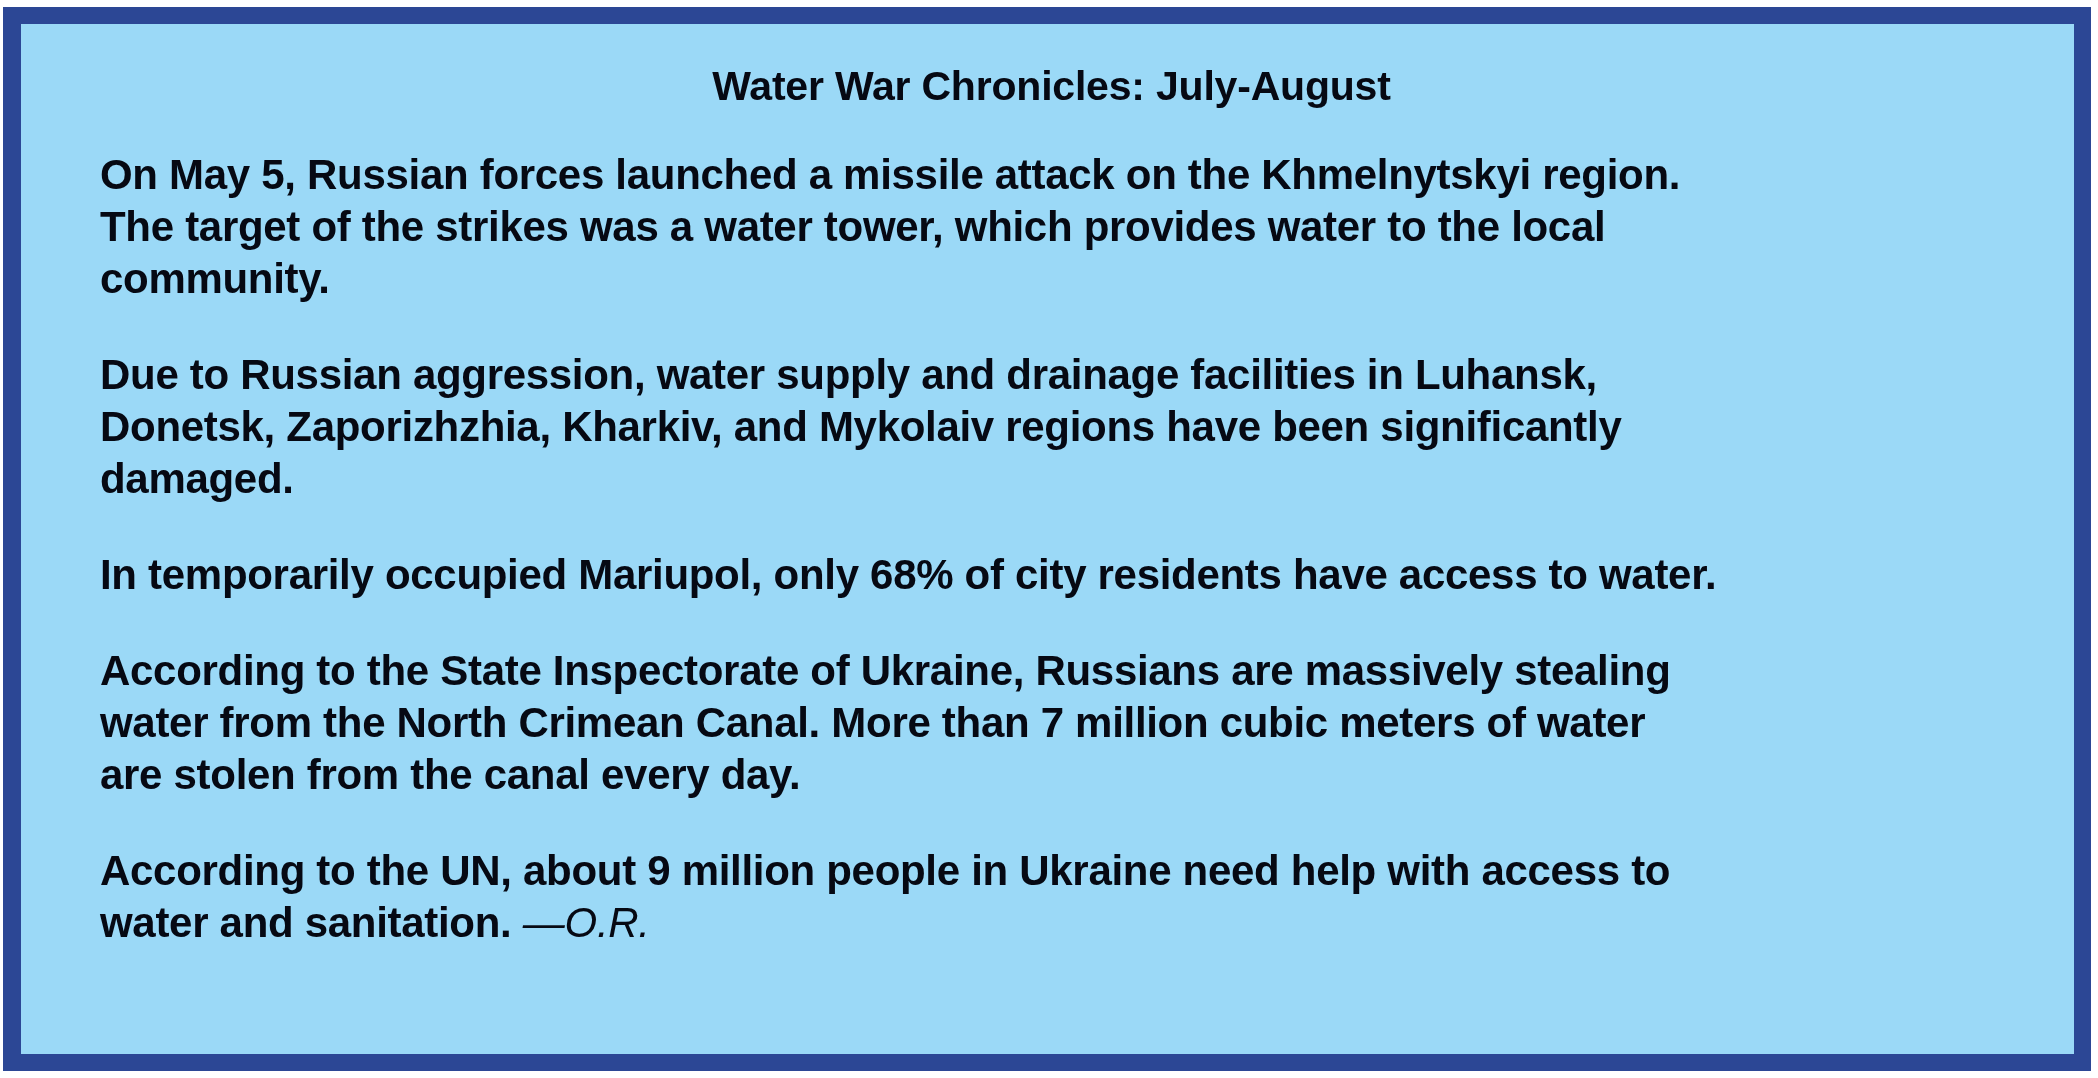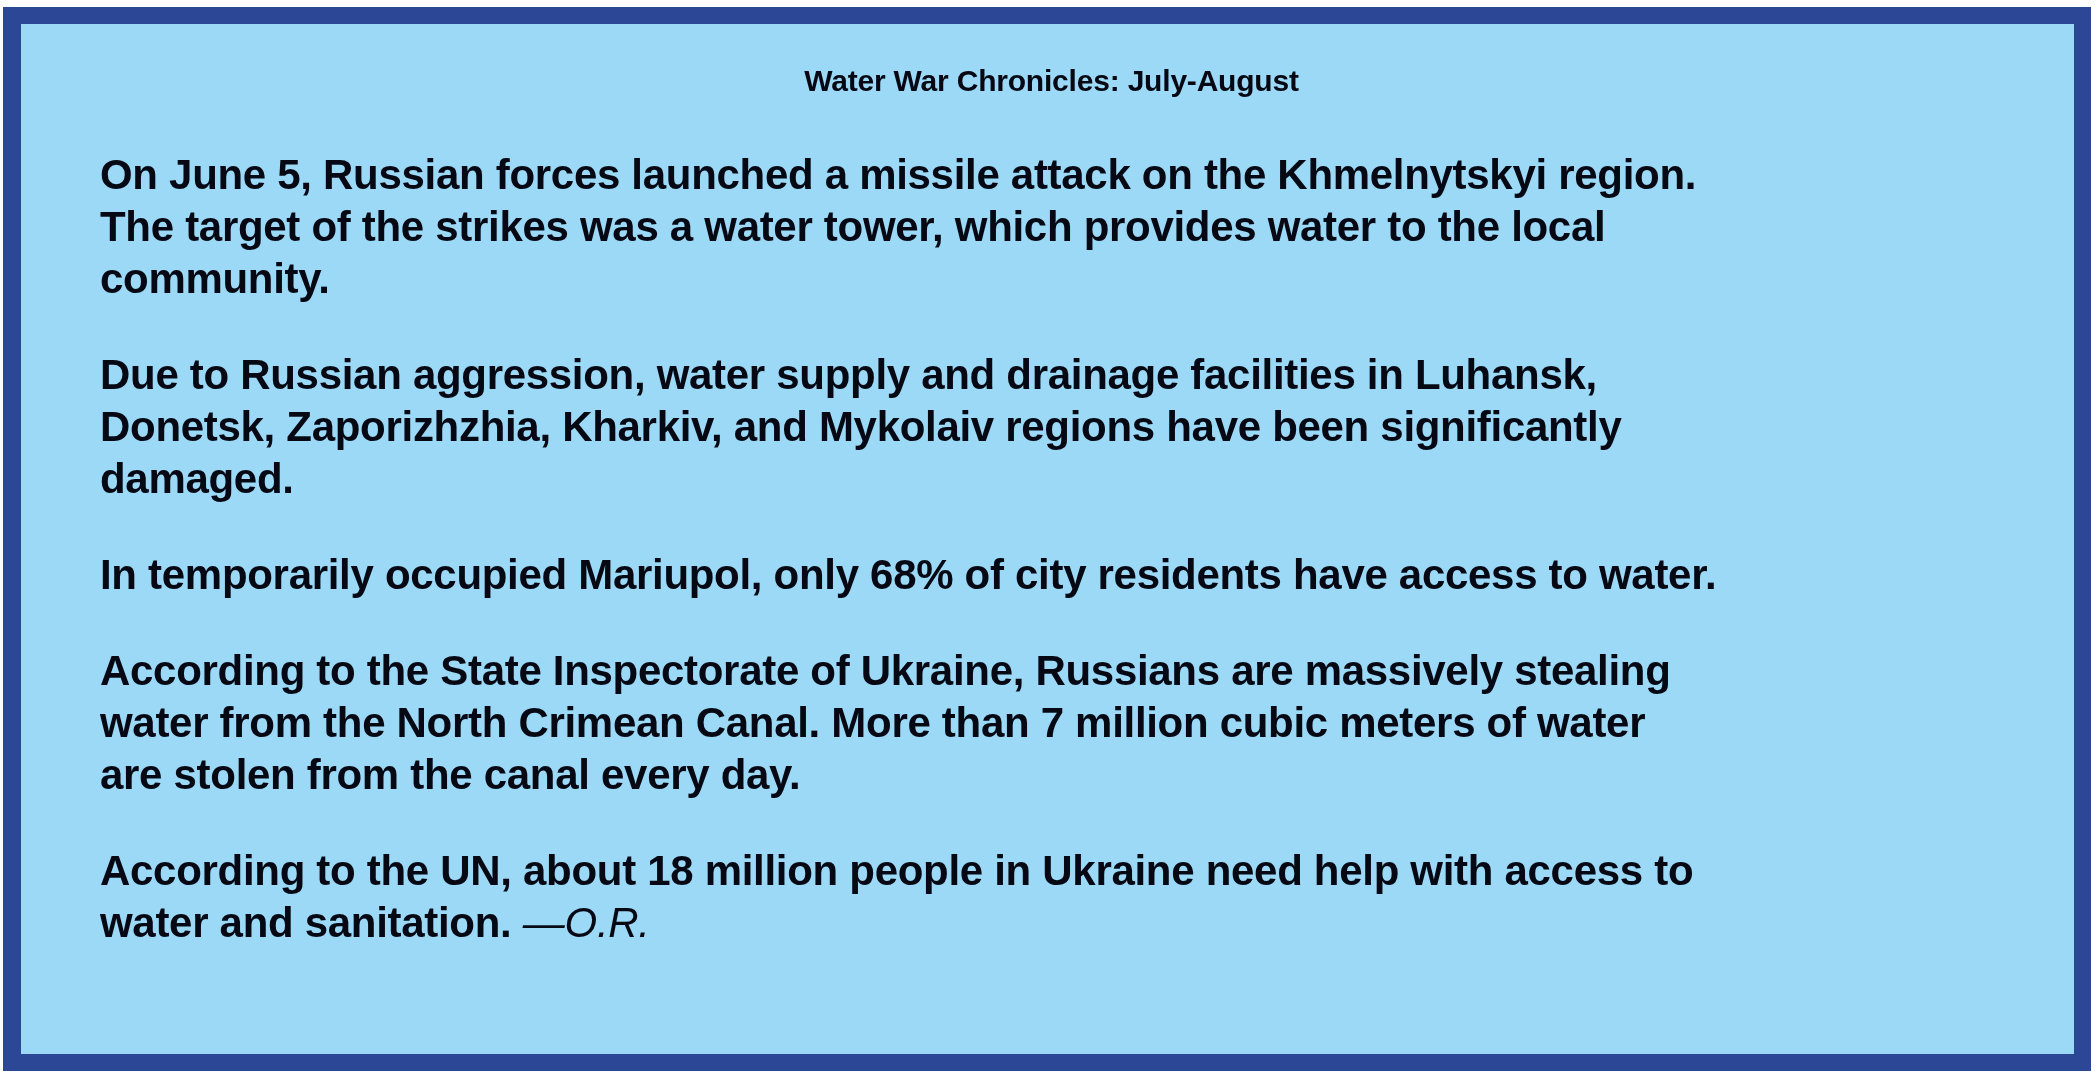--- a/index.html
+++ b/index.html
@@ -34,21 +34,21 @@
     position: relative;
     overflow: hidden;
   }
 
   #panel-title {
     position: absolute;
     left: 0;
     right: 0;
     top: 42px;
     text-align: center;
-    font-size: 30px;
+    font-size: 41px;
     font-weight: 700;
     color: #060913;
     letter-spacing: -0.2px;
     line-height: 1.0;
     padding-left: 8px;
   }
 
   #body-text {
     position: absolute;
     left: 79px;
@@ -78,32 +78,32 @@
 </head>
 <body>
 
 <div id="sidebar-panel">
   <div id="panel-inner">
 
     <div id="panel-title">Water War Chronicles: July-August</div>
 
     <div id="body-text">
 
-      <p class="para">On June 5, Russian forces launched a missile attack on the Khmelnytskyi region.
+      <p class="para">On May 5, Russian forces launched a missile attack on the Khmelnytskyi region.
 The target of the strikes was a water tower, which provides water to the local
 community.</p>
 
       <p class="para">Due to Russian aggression, water supply and drainage facilities in Luhansk,
 Donetsk, Zaporizhzhia, Kharkiv, and Mykolaiv regions have been significantly
 damaged.</p>
 
       <p class="para">In temporarily occupied Mariupol, only 68% of city residents have access to water.</p>
 
       <p class="para">According to the State Inspectorate of Ukraine, Russians are massively stealing
 water from the North Crimean Canal. More than 7 million cubic meters of water
 are stolen from the canal every day.</p>
 
-      <p class="para"><span>According to the UN, about 18 million people in Ukraine need help with access to
+      <p class="para"><span>According to the UN, about 9 million people in Ukraine need help with access to
 water and sanitation. </span><span class="attrib">—O.R.</span></p>
 
     </div>
   </div>
 </div>
 
 </body></html>

